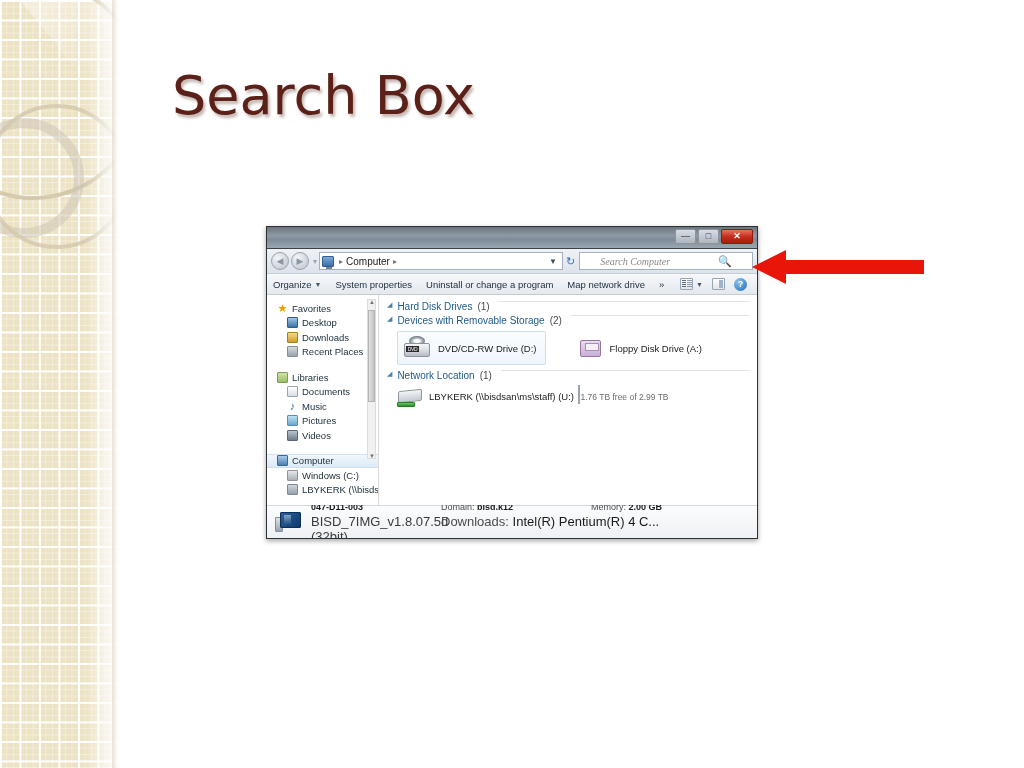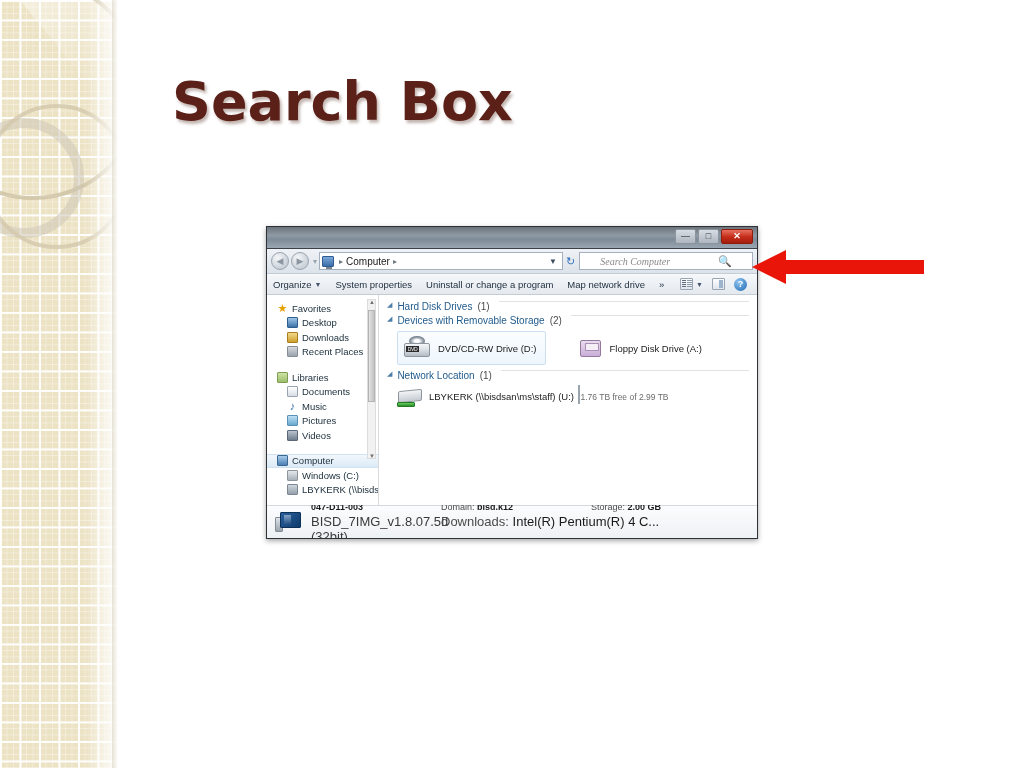--- a/index.html
+++ b/index.html
@@ -67,25 +67,25 @@
   }
   #deco-edge {
     position: absolute; left: 112px; top: 0;
     width: 6px; height: 768px;
     background: linear-gradient(to right, rgba(190,180,155,0.35), rgba(255,255,255,0));
   }
 
   
   #slide-title {
     position: absolute;
-    left: 172px; top: 70px;
+    left: 172px; top: 64px;
     font-size: 54px;
     color: #5b2018;
     font-family: "DejaVu Sans", sans-serif;
-    font-weight: 700;
+    font-weight: 400;
     letter-spacing: 0px;
     text-shadow: 2px 3px 3px rgba(120,90,80,0.45);
     white-space: nowrap;
   }
 
   
   #explorer-window {
     position: absolute;
     left: 266px; top: 226px;
     width: 492px; height: 313px;
@@ -637,21 +637,21 @@
         <span id="status-monitor"></span>
       </span>
       <span id="status-text">
         <span class="status-line top">
           <span class="sl-col1">047-D11-003</span>
           <span class="sl-col2">
             <span class="sl-label">Domain:</span>
             <span class="sl-val">bisd.k12</span>
           </span>
           <span>
-            <span class="sl-label">Storage:</span>
+            <span class="sl-label">Memory:</span>
             <span class="sl-val">2.00 GB</span>
           </span>
         </span>
         <span class="status-line">
           <span class="sl-col1">BISD_7IMG_v1.8.07.5d  (32bit)</span>
           <span>
             <span class="sl-label">Downloads:</span>
             <span class="sl-val">Intel(R) Pentium(R) 4 C...</span>
           </span>
         </span>

